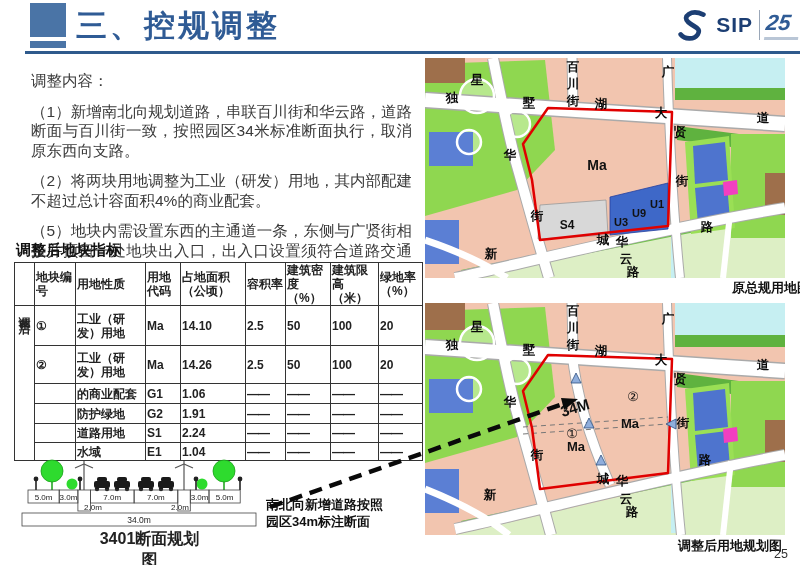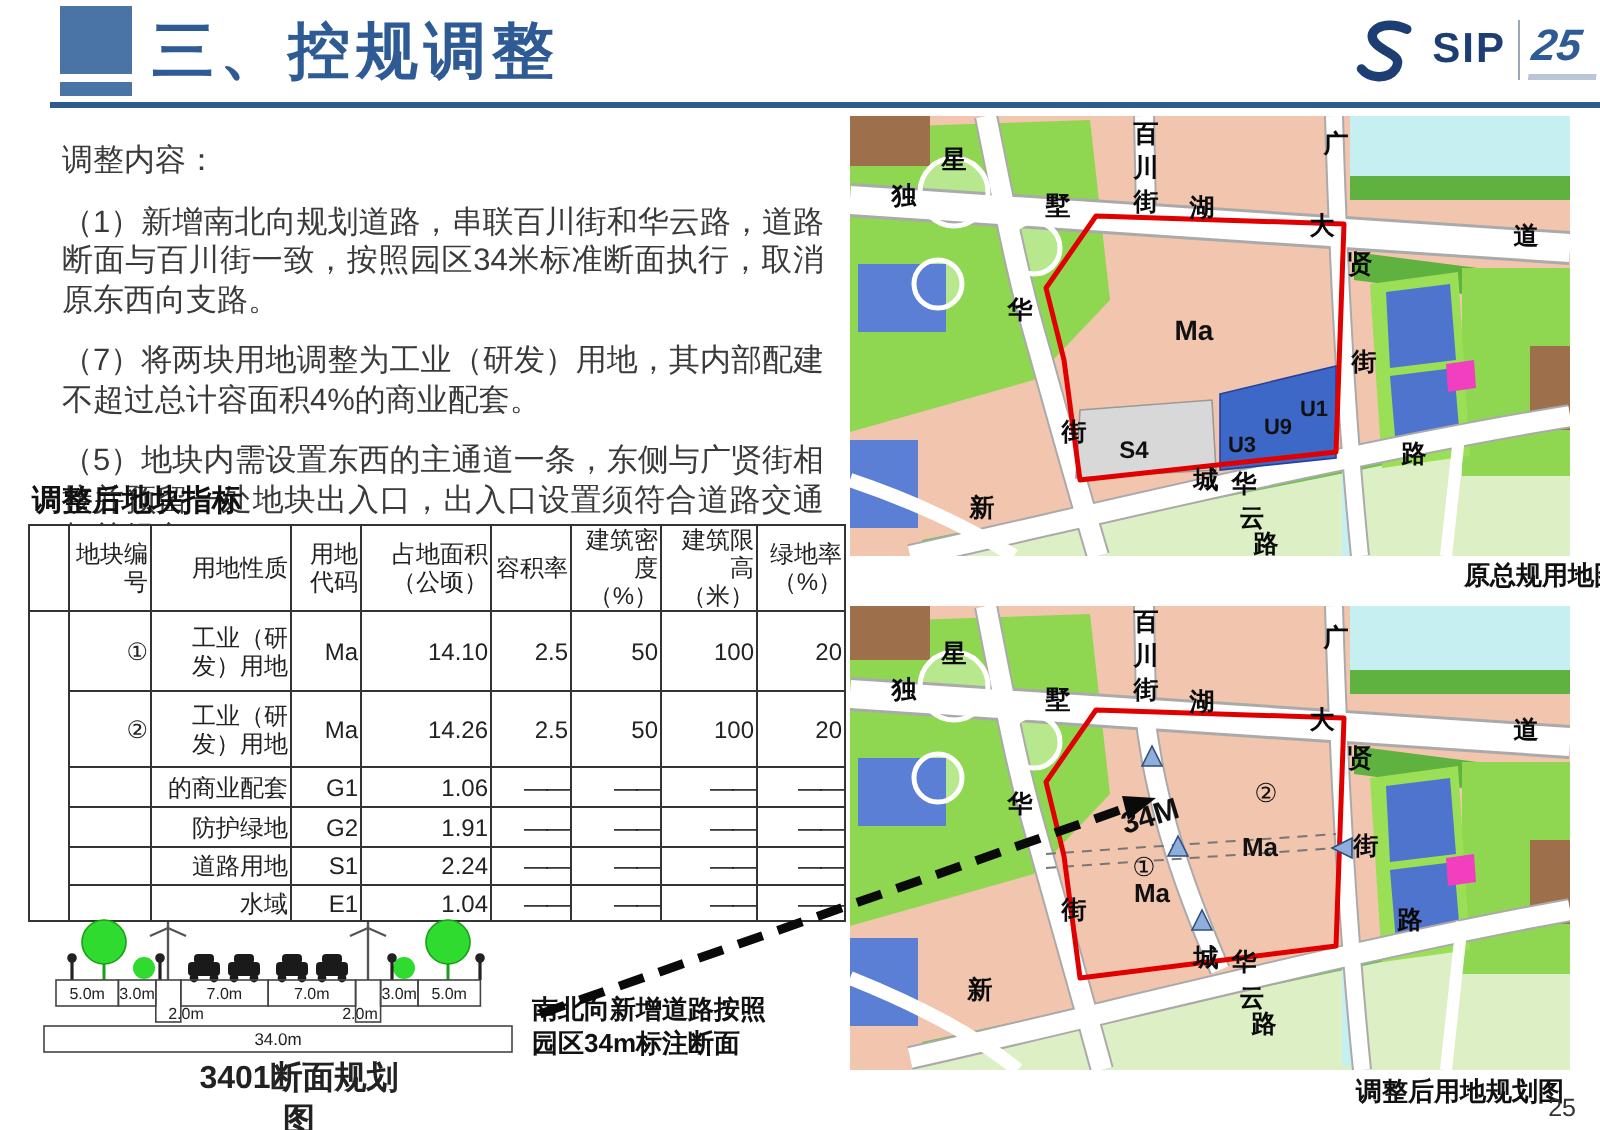--- a/index.html
+++ b/index.html
@@ -14,22 +14,22 @@
   .logo{right:16px;top:8px;display:flex;align-items:center;gap:6px;justify-content:space-between;}
   .logo-sip{font-size:21px;font-weight:bold;color:#1C3E73;letter-spacing:1px;}
   .logo-div{width:1px;height:30px;background:#9AA7B8;}
   .logo-25{font-size:22px;font-weight:bold;font-style:italic;color:#2F5B95;transform:skewX(-8deg);}
   .logo-25 small{display:block;height:3px;width:34px;background:#B9C6D6;margin-top:1px;}
   
   .content{left:20px;top:60px;width:403px;font-size:15.5px;line-height:19.5px;color:#3A3A3A;text-align:justify;}
   .content p{margin:11px;}
   .tbl-caption{left:16px;top:241px;font-size:15px;font-weight:bold;color:#111;}
   table.spec{left:14px;top:262px;border-collapse:collapse;table-layout:fixed;background:#fff;}
-  table.spec td,table.spec th{border:1px solid #333;text-align:right;vertical-align:middle;
-      font-size:12px;font-weight:normal;color:#222;padding:0 1px;line-height:14px;overflow:hidden;}
+  table.spec td,table.spec th{border:1px solid #333;text-align:left;vertical-align:middle;
+      font-size:12px;font-weight:bold;color:#222;padding:0 1px;line-height:14px;overflow:hidden;}
   td.red{color:#C00000;font-weight:bold;font-size:13px;}
   td.dash{color:#555;letter-spacing:-1px;}
   td.vert{writing-mode:vertical-rl;text-orientation:upright;font-size:13px;letter-spacing:3px;color:#222;}
   
   .annot{left:266px;top:496px;width:155px;font-size:13px;font-weight:bold;color:#111;
          line-height:17px;white-space:pre-line;}
   .map-cap{font-size:13px;font-weight:bold;color:#111;text-align:right;}
   .pagenum{left:752px;top:547px;width:36px;font-size:12.5px;color:#333;text-align:right;}
   .sec-cap{left:92px;top:529px;width:115px;font-size:16px;font-weight:bold;color:#222;
            text-align:center;border-bottom:1px solid #222;}
@@ -51,21 +51,21 @@
       <path d="M29,7 C16,1 6,9 13,15 C20,21 27,21 23,28 C19,34 9,33 5,28" stroke="#1C3E73" stroke-width="5" fill="none" stroke-linecap="round"></path>
     </svg>
     <span class="logo-sip">SIP</span>
     <span class="logo-div"></span>
     <span class="logo-25"><span>25</span><small></small></span>
   </div>
 
   <div class="abs content">
     <p>调整内容：</p>
     <p>（1）新增南北向规划道路，串联百川街和华云路，道路断面与百川街一致，按照园区34米标准断面执行，取消原东西向支路。</p>
-    <p>（7）将两块用地调整为工业（研发）用地，其内部配建不超过总计容面积4%的商业配套。</p>
+    <p>（2）将两块用地调整为工业（研发）用地，其内部配建不超过总计容面积4%的商业配套。</p>
     <p>（5）地块内需设置东西的主通道一条，东侧与广贤街相接并预留一处地块出入口，出入口设置须符合道路交通相关规定。</p>
   </div>
 
   <div class="abs tbl-caption">调整后地块指标</div>
   <table class="abs spec">
     <colgroup>
         <col style="width:20px">
         <col style="width:41px">
         <col style="width:70px">
         <col style="width:35px">

